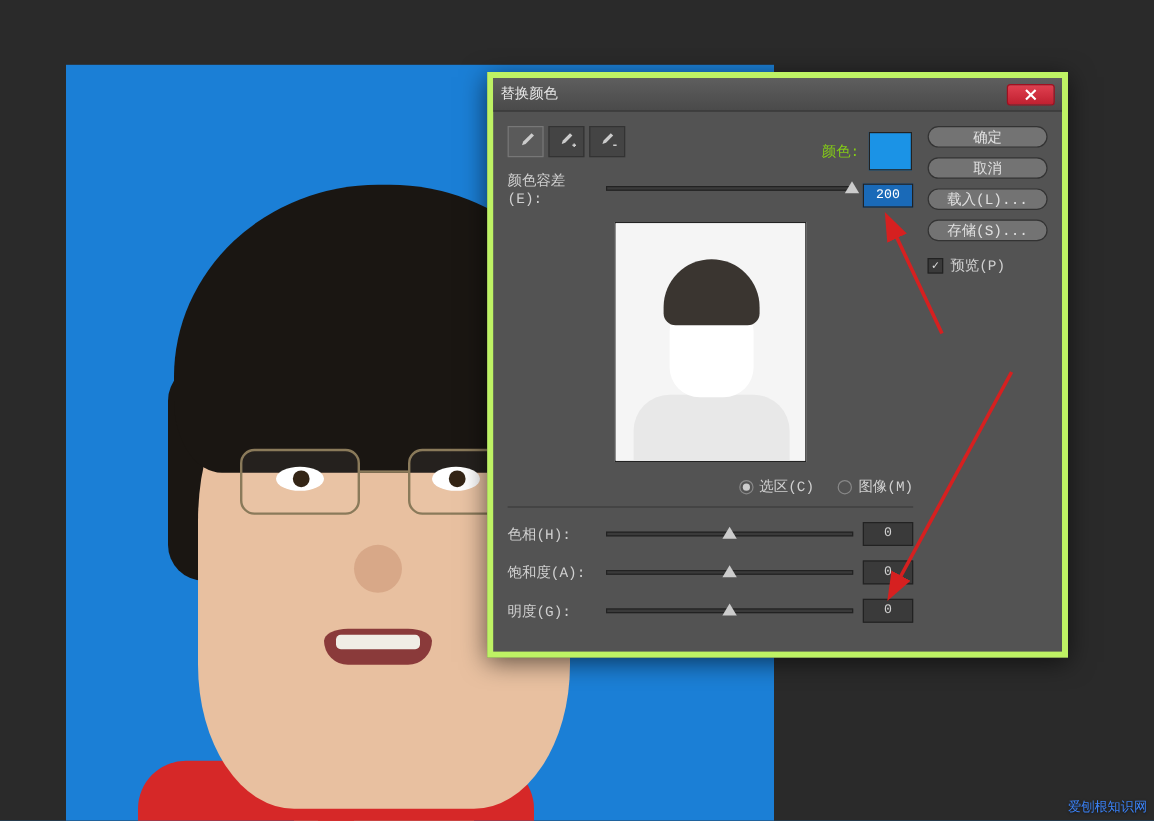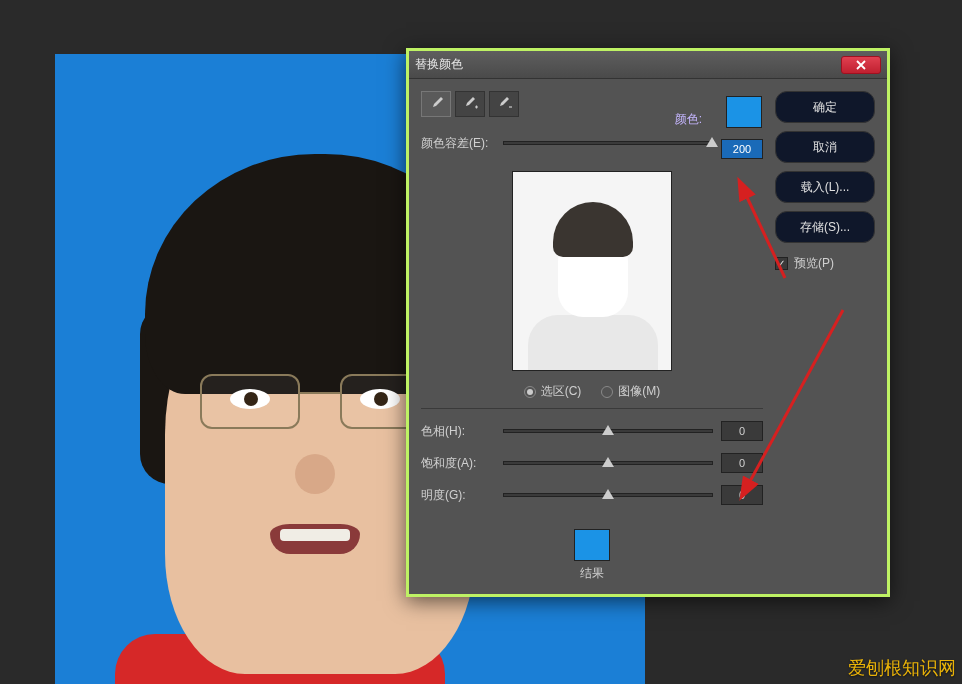--- a/index.html
+++ b/index.html
@@ -172,25 +172,26 @@
       width: 40px;
       height: 40px;
       background: #d8a888;
       border-radius: 50%;
     }
     
     
     .dialog {
       position: absolute;
       left: 406px;
-      top: 48px;
+      top: 60px;
       width: 484px;
       background: #535353;
-      border: 3px solid #bef264;
+      border: 5px solid #bef264;
       box-shadow: 0 4px 20px rgba(0,0,0,0.6);
+      font-family: Liberation Mono, monospace;
     }
     .titlebar {
       height: 28px;
       background: linear-gradient(#5e5e5e, #4a4a4a);
       border-bottom: 1px solid #333;
       display: flex;
       align-items: center;
       padding: 0 6px;
       color: #e8e8e8;
     }
@@ -306,26 +307,26 @@
       line-height: 18px;
       font-size: 11px;
     }
     .value-box.selected {
       background: #1a6ab8;
       color: #fff;
       margin-top: 12px;
     }
     .color-label-row {
       display: flex;
-      align-items: flex-end;
-      gap: 24px;
+      align-items: center;
+      gap: 8px;
       position: absolute;
       right: 125px;
       top: 45px;
-      color: #c4b5fd;
+      color: #84cc16;
     }
     .color-swatch {
       width: 36px;
       height: 32px;
       border: 1px solid #222;
       cursor: pointer;
     }
     .preview-thumb {
       width: 160px;
       height: 200px;
@@ -362,21 +363,21 @@
       position: absolute;
       left: 15px;
       bottom: 0;
       width: 130px;
       height: 55px;
       background: #e8e8e8;
       border-radius: 30px 30px 0 0;
     }
     .radio-row {
       display: flex;
-      justify-content: center;
+      justify-content: flex-end;
       gap: 20px;
       color: #d0d0d0;
       margin-bottom: 8px;
     }
     .radio-item {
       display: flex;
       align-items: center;
       gap: 5px;
       cursor: pointer;
     }
@@ -397,58 +398,57 @@
       background: #ccc;
     }
     .divider {
       height: 1px;
       background: #3a3a3a;
       margin: 8px 0 12px;
     }
     .adjust-section {
       display: flex;
       gap: 12px;
-      flex-direction: column;
     }
     .adjust-sliders {
       flex: 1;
     }
     .result-col {
       display: flex;
       flex-direction: column;
       align-items: center;
       gap: 4px;
       justify-content: center;
       color: #d0d0d0;
     }
     .btn {
-      height: 32px;
-      background: #0f172a;
+      height: 18px;
+      background: #737373;
       border: 1px solid #333;
       border-radius: 12px;
       color: #e0e0e0;
       display: flex;
       align-items: center;
       justify-content: center;
       cursor: pointer;
       font-size: 12px;
     }
     .arrow {
       position: absolute;
       pointer-events: none;
     }
     .arrow svg {
       overflow: visible;
     }
     .watermark {
       position: absolute;
       right: 6px;
       bottom: 4px;
-      color: #eab308;
-      font-size: 18px;
+      color: #3b82f6;
+      font-size: 11px;
       text-shadow: 0 1px 2px rgba(0,0,0,0.6);
     }
   </style>
 </head>
 <body>
 
 <div class="canvas-area">
   <div class="portrait">
     <div class="neck"></div>
     <div class="jacket-left"></div>
@@ -551,24 +551,20 @@
             <div class="value-box">0</div>
           </div>
           <div class="slider-row">
             <span class="slider-label">明度(G):</span>
             <div class="slider-track">
               <div class="slider-thumb" style="left:50%"></div>
             </div>
             <div class="value-box">0</div>
           </div>
         </div>
-        <div class="result-col">
-          <div class="color-swatch" style="background:#1b93e6"></div>
-          <span>结果</span>
-        </div>
       </div>
     </div>
 
     <div class="side-col">
       <div class="btn">确定</div>
       <div class="btn">取消</div>
       <div class="btn">载入(L)...</div>
       <div class="btn">存储(S)...</div>
       <div class="checkbox-row" style="margin-top:4px">
         <div class="checkbox checked"></div>

